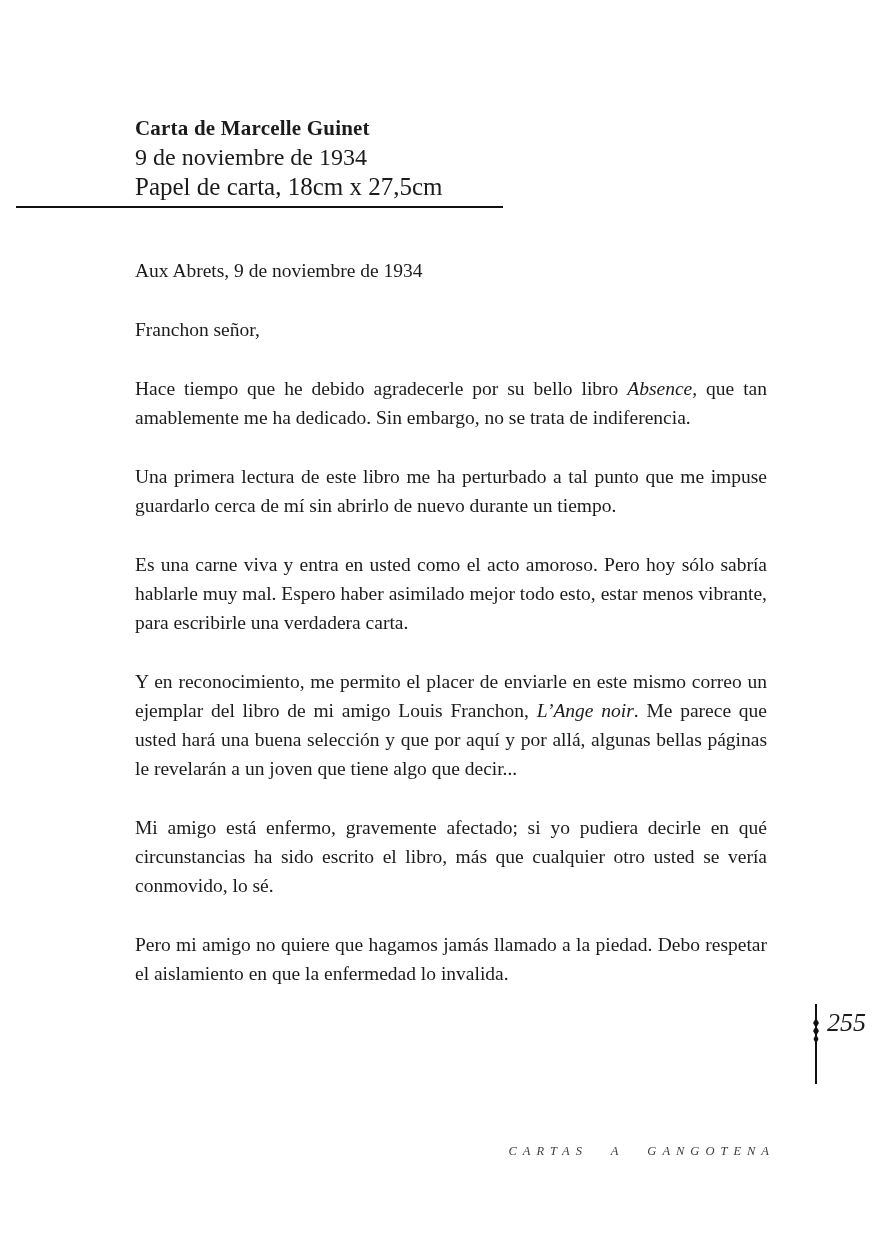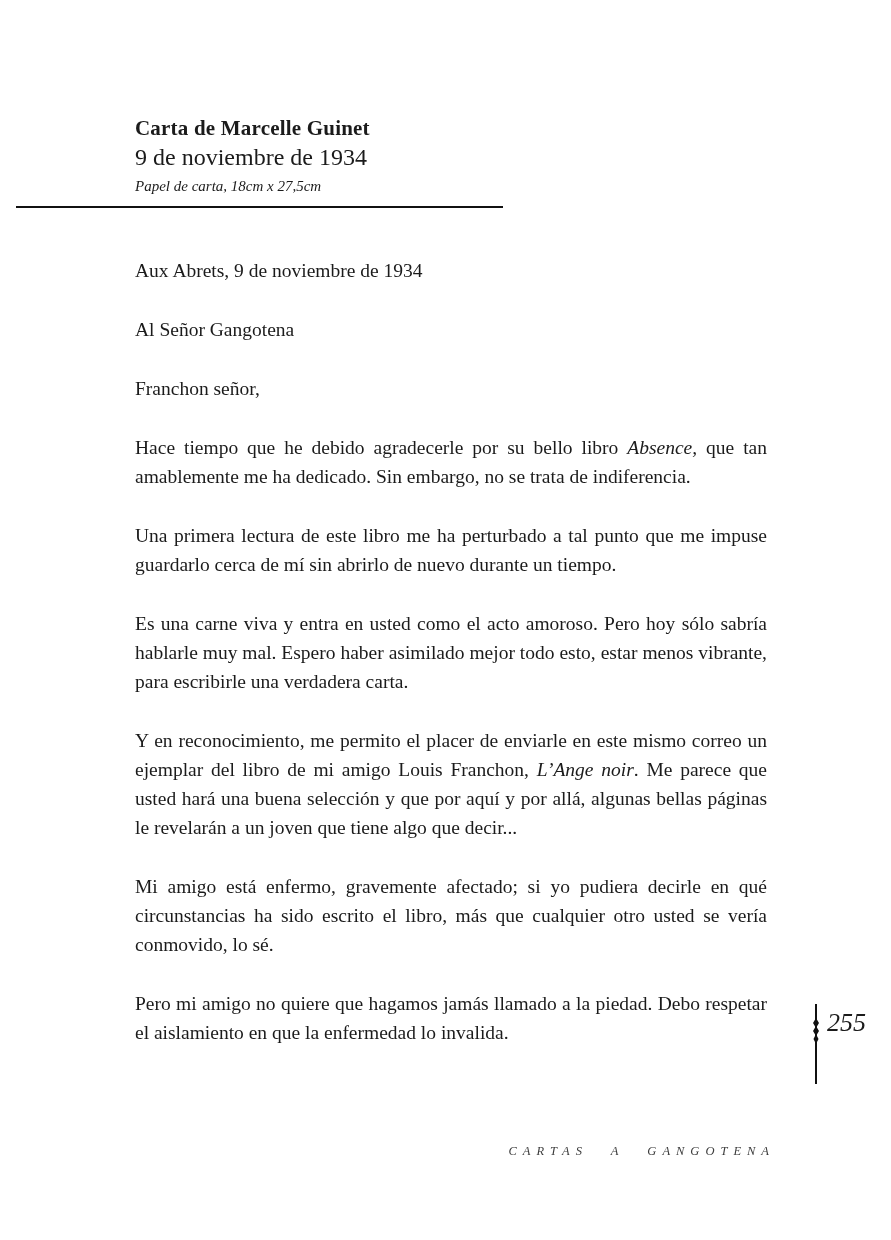--- a/index.html
+++ b/index.html
@@ -23,22 +23,21 @@
   .hdr-title {
     font-size: 21px;
     font-weight: bold;
     letter-spacing: 0.2px;
   }
   .hdr-date {
     font-size: 24px;
     font-weight: normal;
   }
   .hdr-paper {
-    font-size: 15px;
-    font-style: italic;
+    font-size: 25px;
   }
   .header-rule {
     position: absolute;
     left: 16px;
     top: 206px;
     width: 487px;
     height: 2px;
     background: #111111;
   }
   .letter-body {
@@ -91,21 +90,20 @@
   <header class="letter-header">
     <div class="hdr-title">Carta de Marcelle Guinet</div>
     <div class="hdr-date">9 de noviembre de 1934</div>
     <div class="hdr-paper">Papel de carta, 18cm x 27,5cm</div>
   </header>
 
   <div class="header-rule"></div>
 
   <main class="letter-body">
     <p>Aux Abrets, 9 de noviembre de 1934</p>
-    <p>Al Señor Gangotena</p>
     <p>Franchon señor,</p>
     <div>
         <p><span>Hace tiempo que he debido agradecerle por su bello libro </span><em>Absence,</em><span> que tan amablemente me ha dedicado. Sin embargo, no se trata de indiferencia.</span></p>
         <p><span>Una primera lectura de este libro me ha perturbado a tal punto que me impuse guardarlo cerca de mí sin abrirlo de nuevo durante un tiempo.</span></p>
         <p><span>Es una carne viva y entra en usted como el acto amoroso. Pero hoy sólo sabría hablarle muy mal. Espero haber asimilado mejor todo esto, estar menos vibrante, para escribirle una verdadera carta.</span></p>
         <p><span>Y en reconocimiento, me permito el placer de enviarle en este mismo correo un ejemplar del libro de mi amigo Louis Franchon, </span><em>L’Ange noir</em><span>. Me parece que usted hará una buena selección y que por aquí y por allá, algunas bellas páginas le revelarán a un joven que tiene algo que decir...</span></p>
         <p><span>Mi amigo está enfermo, gravemente afectado; si yo pudiera decirle en qué circunstancias ha sido escrito el libro, más que cualquier otro usted se vería conmovido, lo sé.</span></p>
         <p><span>Pero mi amigo no quiere que hagamos jamás llamado a la piedad. Debo respetar el aislamiento en que la enfermedad lo invalida.</span></p>
       </div>
   </main>

